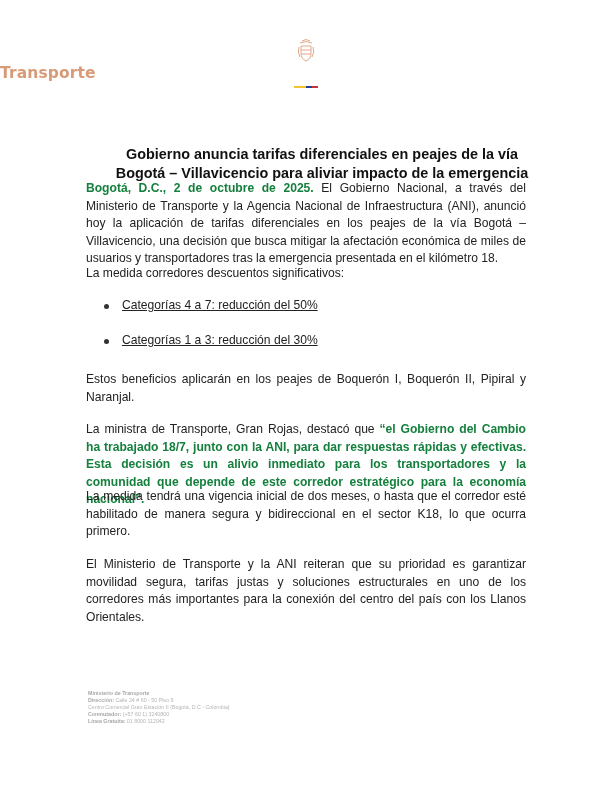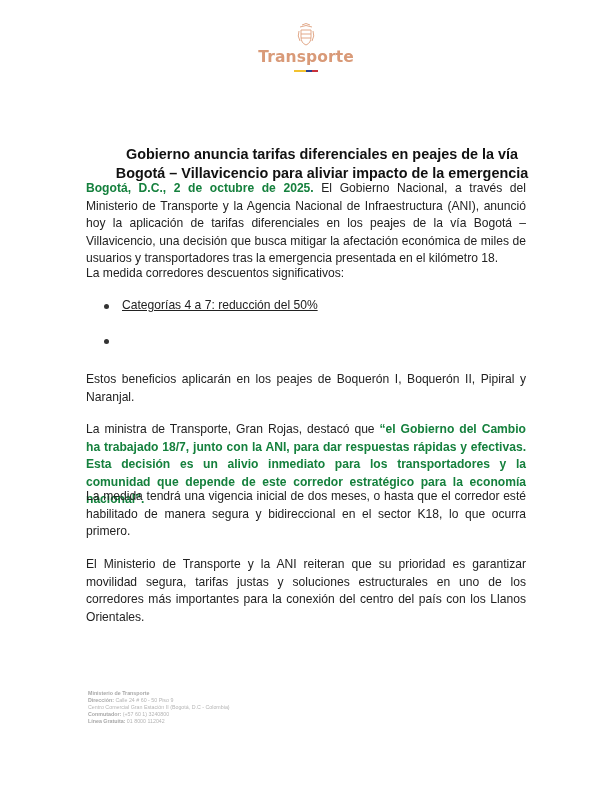--- a/index.html
+++ b/index.html
@@ -12,22 +12,21 @@
       height: 792px;
       position: relative;
       overflow: hidden;
       font-family: "Liberation Sans", sans-serif;
       color: #222222;
     }
     .logo {
       position: absolute;
       left: 0;
       width: 612px;
-      top: 22px;
-      text-align: center;
+      top: 38px;
     }
     .logo .emblem {
       display: block;
       margin: 0 auto;
       width: 20px;
       height: 26px;
     }
     .logo .wordmark {
       display: block;
       font-family: "DejaVu Sans", sans-serif;
@@ -140,21 +139,21 @@
 </div>
 
 <h1 class="title">Gobierno anuncia tarifas diferenciales en peajes de la vía Bogotá – Villavicencio para aliviar impacto de la emergencia</h1>
 
 <p class="body p1"><b>Bogotá, D.C., 2 de octubre de 2025.</b><span> El Gobierno Nacional, a través del Ministerio de Transporte y la Agencia Nacional de Infraestructura (ANI), anunció hoy la aplicación de tarifas diferenciales en los peajes de la vía Bogotá – Villavicencio, una decisión que busca mitigar la afectación económica de miles de usuarios y transportadores tras la emergencia presentada en el kilómetro 18.</span></p>
 
 <p class="body p2">La medida corredores descuentos significativos:</p>
 
 <ul class="bullets">
   <li><span class="dot"></span><span>Categorías 4 a 7: reducción del 50%</span></li>
-  <li><span class="dot"></span></li>
+  <li><span class="dot"></span><span>Categorías 1 a 3: reducción del 30%</span></li>
 </ul>
 
 <p class="body p3">Estos beneficios aplicarán en los peajes de Boquerón I, Boquerón II, Pipiral y Naranjal.</p>
 
 <p class="body p4"><span>La ministra de Transporte, Gran Rojas, destacó que </span><b>“el Gobierno del Cambio ha trabajado 18/7, junto con la ANI, para dar respuestas rápidas y efectivas. Esta decisión es un alivio inmediato para los transportadores y la comunidad que depende de este corredor estratégico para la economía nacional”.</b></p>
 
 <p class="body p5">La medida tendrá una vigencia inicial de dos meses, o hasta que el corredor esté habilitado de manera segura y bidireccional en el sector K18, lo que ocurra primero.</p>
 
 <p class="body p6">El Ministerio de Transporte y la ANI reiteran que su prioridad es garantizar movilidad segura, tarifas justas y soluciones estructurales en uno de los corredores más importantes para la conexión del centro del país con los Llanos Orientales.</p>
 

